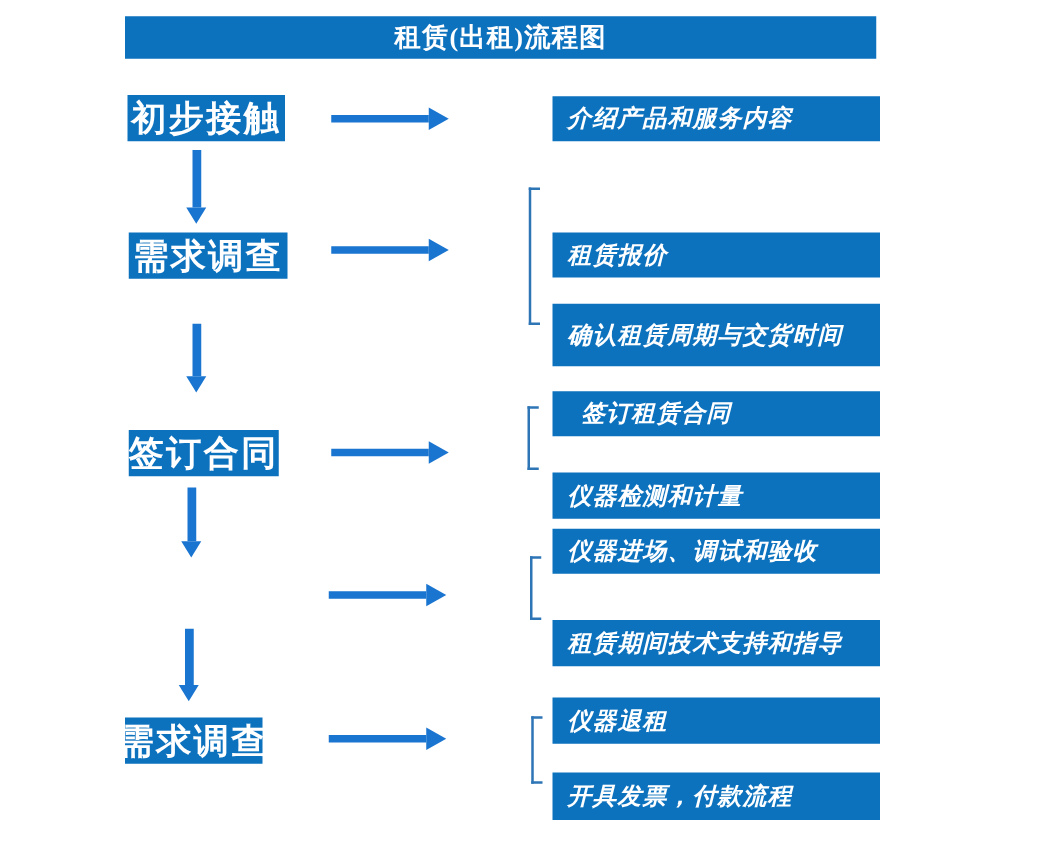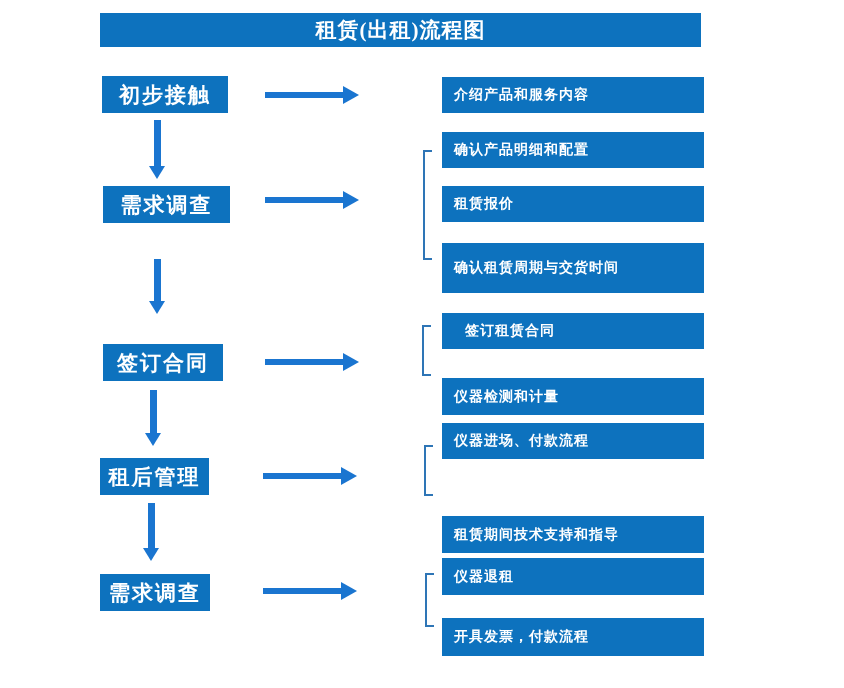--- a/index.html
+++ b/index.html
@@ -24,35 +24,36 @@
     color:var(--text-white);
     font-size:21px;font-weight:bold;
     text-align:center;
     display:flex;align-items:center;justify-content:center;
     letter-spacing:1px;
   }
   .lbox{
     position:absolute;
     background:var(--box-blue);
     color:var(--text-white);
-    font-size:21px;font-weight:bold;
+    font-size:28px;font-weight:bold;
     display:flex;align-items:center;justify-content:center;
     letter-spacing:2px;
     white-space:nowrap;
   }
   .rbox{
     position:absolute;
     left:442px;width:262px;
     background:var(--box-blue);
     color:var(--text-white);
-    font-size:14px;font-weight:bold;
+    font-size:19px;font-weight:bold;
     display:flex;align-items:center;
     padding-left:12px;
     letter-spacing:1px;
     white-space:nowrap;
+    font-style:italic;
   }
   .harrow{
     position:absolute;
     width:78px;height:6px;
     background:var(--arrow-blue);
   }
   .harrow::after{
     content:"";
     position:absolute;
     left:78px;top:-6px;
@@ -86,47 +87,45 @@
 </head>
 <body>
 
 <div class="canvas">
 
   <div class="title-bar" style="left:100px;top:13px;width:601px;height:34px;">租赁(出租)流程图</div>
 
   <div class="lbox" style="left:102px;top:76px;width:126px;height:37px;">初步接触</div>
   <div class="lbox" style="left:103px;top:186px;width:127px;height:37px;text-align:center;">需求调查</div>
   <div class="lbox" style="left:103px;top:344px;width:120px;height:37px;">签订合同</div>
-  <div class="lbox" style="left:100px;top:458px;width:109px;height:37px;">租后管理</div>
   <div class="lbox" style="left:100px;top:574px;width:110px;height:37px;">需求调查</div>
 
   <div class="varrow" style="left:154px;top:120px;height:46px;"></div>
   <div class="varrow" style="left:154px;top:259px;height:42px;"></div>
   <div class="varrow" style="left:150px;top:390px;height:43px;"></div>
   <div class="varrow" style="left:148px;top:503px;height:45px;"></div>
 
   <div class="harrow" style="left:265px;top:92px;"></div>
   <div class="harrow" style="left:265px;top:197px;"></div>
   <div class="harrow" style="left:265px;top:359px;"></div>
   <div class="harrow" style="left:263px;top:473px;"></div>
   <div class="harrow" style="left:263px;top:588px;"></div>
 
   <div class="bracket" style="left:423px;top:150px;height:110px;"></div>
   <div class="bracket" style="left:422px;top:325px;height:51px;"></div>
   <div class="bracket" style="left:424px;top:445px;height:51px;"></div>
   <div class="bracket" style="left:425px;top:573px;height:54px;"></div>
 
   <div class="rbox" style="top:77px;height:36px;">介绍产品和服务内容</div>
 
-  <div class="rbox" style="top:132px;height:36px;">确认产品明细和配置</div>
   <div class="rbox" style="top:186px;height:36px;">租赁报价</div>
   <div class="rbox" style="top:243px;height:50px;">确认租赁周期与交货时间</div>
 
   <div class="rbox" style="top:313px;height:36px;padding-left:23px;">签订租赁合同</div>
   <div class="rbox" style="top:378px;height:37px;">仪器检测和计量</div>
 
-  <div class="rbox" style="top:423px;height:36px;">仪器进场、付款流程</div>
-  <div class="rbox" style="top:516px;height:37px;text-align:center;">租赁期间技术支持和指导</div>
+  <div class="rbox" style="top:423px;height:36px;">仪器进场、调试和验收</div>
+  <div class="rbox" style="top:496px;height:37px;text-align:center;">租赁期间技术支持和指导</div>
 
   <div class="rbox" style="top:558px;height:37px;">仪器退租</div>
   <div class="rbox" style="top:607px;height:38px;margin-top:11px;">开具发票，付款流程</div>
 
 </div>
 
 </body></html>

